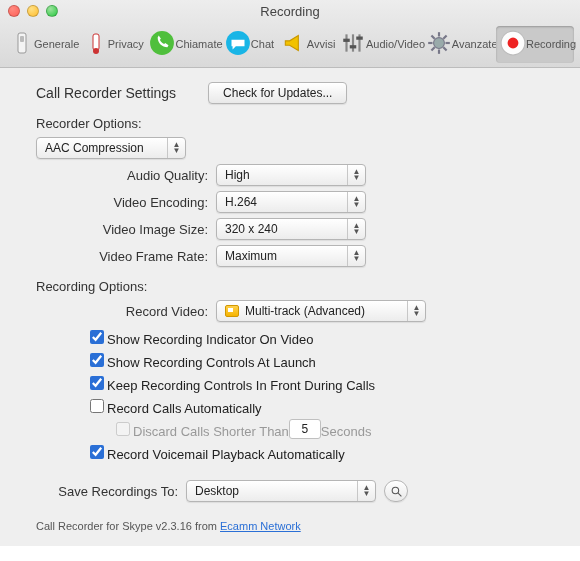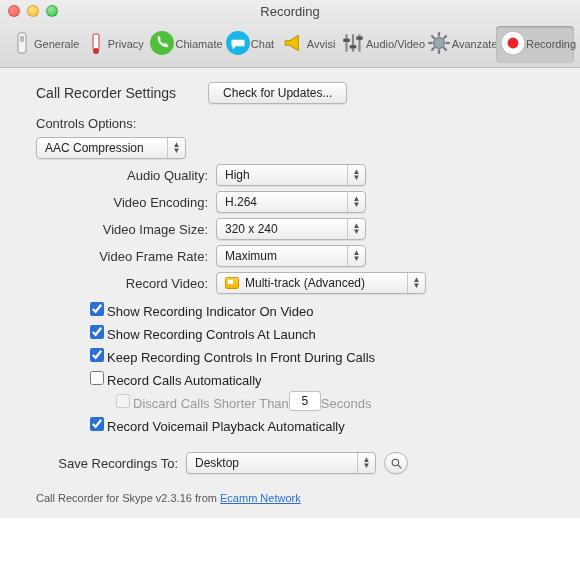--- a/index.html
+++ b/index.html
@@ -262,21 +262,21 @@
   </div>
 </div>
 
 <div class="pane">
 
   <div class="hdr">
     <span style="font-size:14px">Call Recorder Settings</span>
     <span class="btn">Check for Updates...</span>
   </div>
 
-  <div class="section-title">Controls Options:</div>
+  <div class="section-title">Recorder Options:</div>
 
   <div class="row">
     <div class="select">
       <span>AAC Compression</span>
       <span class="caret">▲<br>▼</span>
     </div>
   </div>
   <div class="row">
     <div class="lbl">Audio Quality:</div>
     <div class="select">
@@ -299,20 +299,21 @@
     </div>
   </div>
   <div class="row">
     <div class="lbl">Video Frame Rate:</div>
     <div class="select">
       <span>Maximum</span>
       <span class="caret">▲<br>▼</span>
     </div>
   </div>
 
+  <div class="section-title">Recording Options:</div>
 
   <div class="row">
     <div class="lbl">Record Video:</div>
     <div class="select wide">
       <span class="sel-icon"></span>
       <span>Multi-track (Advanced)</span>
       <span class="caret">▲<br>▼</span>
     </div>
   </div>
 

